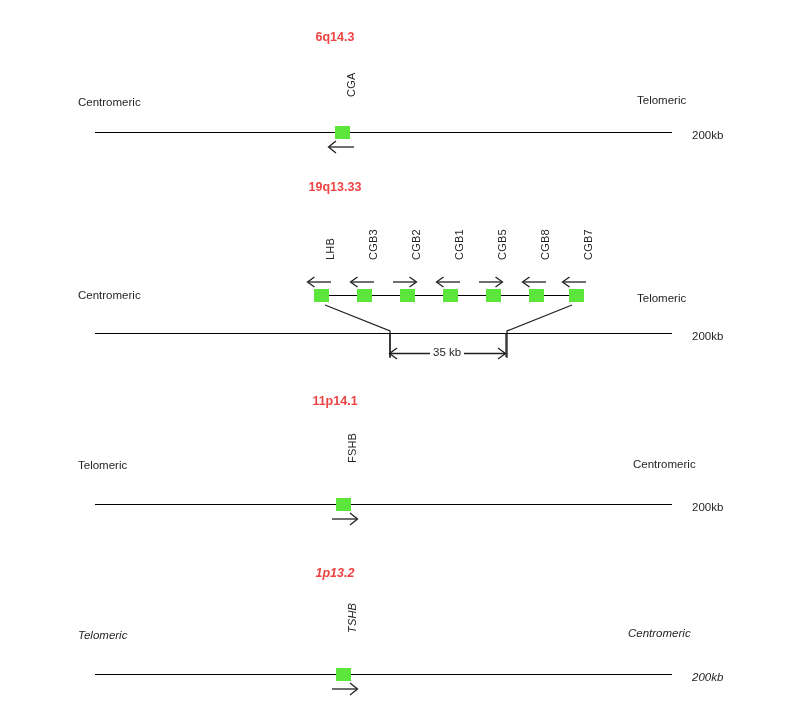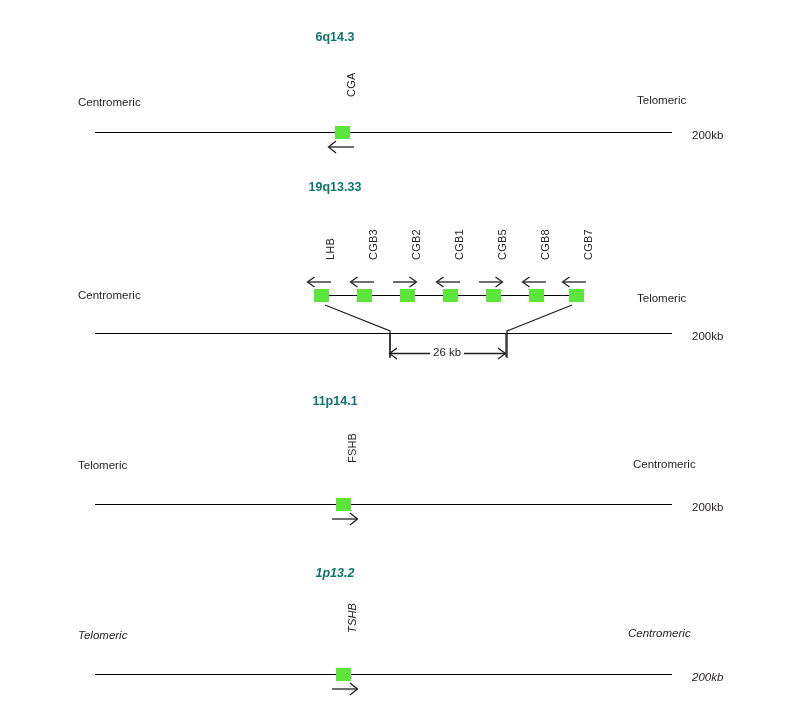--- a/index.html
+++ b/index.html
@@ -11,21 +11,21 @@
     overflow:hidden;
   }
   #stage{position:relative;width:798px;height:724px;}
 
   .panel{position:absolute;left:0;width:798px;}
 
   .ptitle{
     position:absolute;
     font-size:12.5px;
     font-weight:bold;
-    color:#0f766e;
+    color:#ef4444;
     white-space:nowrap;
     text-align:center;
   }
 
   .endlabel{
     position:absolute;
     font-size:11.5px;
     color:#231f20;
     white-space:nowrap;
   }
@@ -205,21 +205,21 @@
       </svg>
     </div>
 
     <div class="measure" style="left:388px;top:175px;">
       <svg width="119" height="13" viewBox="0 0 119 13">
         <line x1="2" y1="6.5" x2="117" y2="6.5" stroke="#231f20" stroke-width="1.3"></line>
         <polyline points="9,1 1.5,6.5 9,12" fill="none" stroke="#231f20" stroke-width="1.3"></polyline>
         <polyline points="110,1 117.5,6.5 110,12" fill="none" stroke="#231f20" stroke-width="1.3"></polyline>
       </svg>
     </div>
-    <div class="mlabel" style="left:430px;top:174px;">26 kb</div>
+    <div class="mlabel" style="left:430px;top:174px;">35 kb</div>
 
     <div class="scalelabel" style="left:692px;top:158px;">200kb</div>
   </div>
 
   <div class="panel" style="top:375px;height:175px;">
 
     <div class="ptitle" style="left:255px;top:19px;width:160px;">11p14.1</div>
 
     <div class="endlabel" style="left:78px;top:84px;">Telomeric</div>
 

